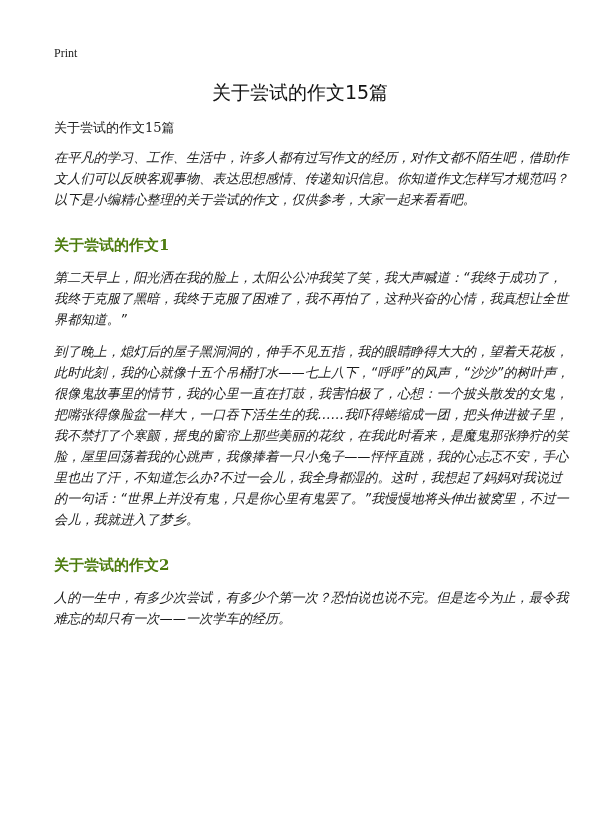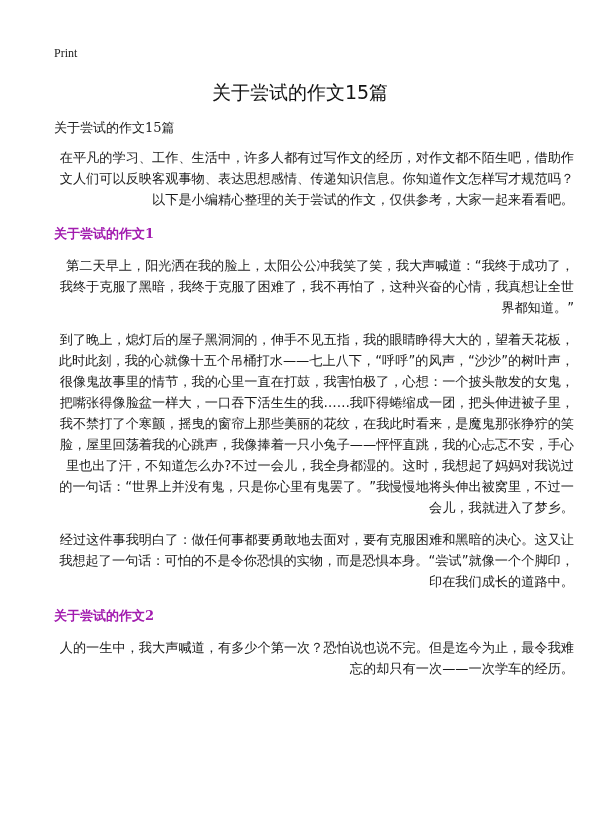--- a/index.html
+++ b/index.html
@@ -53,46 +53,46 @@
     }
     .subtitle {
       margin: 0 0 10px 0;
       font-size: 13px;
       line-height: 19px;
       font-family: "DejaVu Serif", "Liberation Serif", serif;
       color: #222;
     }
     .para {
       margin: 0 0 11px 0;
-      text-align: right;
+      text-align: left;
       word-break: break-all;
+      font-style: italic;
     }
     .section-heading {
-      margin: 14px 0 12px 0;
-      font-size: 13px;
+      margin: 26px 0 12px 0;
+      font-size: 15px;
       font-weight: bold;
       font-family: "DejaVu Serif", "Liberation Serif", serif;
       line-height: 19px;
-      color: #a21caf;
+      color: #4d7c0f;
     }
   </style>
 </head>
 <body>
 
 <div class="page">
   <a class="print-link">Print</a>
 
   <h1 class="doc-title">关于尝试的作文15篇</h1>
 
   <div class="content">
     <p class="subtitle">关于尝试的作文15篇</p>
 
     <p class="para">在平凡的学习、工作、生活中，许多人都有过写作文的经历，对作文都不陌生吧，借助作文人们可以反映客观事物、表达思想感情、传递知识信息。你知道作文怎样写才规范吗？以下是小编精心整理的关于尝试的作文，仅供参考，大家一起来看看吧。</p>
 
     <h2 class="section-heading">关于尝试的作文1</h2>
     <p class="para">第二天早上，阳光洒在我的脸上，太阳公公冲我笑了笑，我大声喊道：“我终于成功了，我终于克服了黑暗，我终于克服了困难了，我不再怕了，这种兴奋的心情，我真想让全世界都知道。”</p>
     <p class="para">到了晚上，熄灯后的屋子黑洞洞的，伸手不见五指，我的眼睛睁得大大的，望着天花板，此时此刻，我的心就像十五个吊桶打水——七上八下，“呼呼”的风声，“沙沙”的树叶声，很像鬼故事里的情节，我的心里一直在打鼓，我害怕极了，心想：一个披头散发的女鬼，把嘴张得像脸盆一样大，一口吞下活生生的我……我吓得蜷缩成一团，把头伸进被子里，我不禁打了个寒颤，摇曳的窗帘上那些美丽的花纹，在我此时看来，是魔鬼那张狰狞的笑脸，屋里回荡着我的心跳声，我像捧着一只小兔子——怦怦直跳，我的心忐忑不安，手心里也出了汗，不知道怎么办?不过一会儿，我全身都湿的。这时，我想起了妈妈对我说过的一句话：“世界上并没有鬼，只是你心里有鬼罢了。”我慢慢地将头伸出被窝里，不过一会儿，我就进入了梦乡。</p>
-    <p class="para">经过这件事我明白了：做任何事都要勇敢地去面对，要有克服困难和黑暗的决心。这又让我想起了一句话：可怕的不是令你恐惧的实物，而是恐惧本身。“尝试”就像一个个脚印，印在我们成长的道路中。</p>
 
     <h2 class="section-heading">关于尝试的作文2</h2>
-    <p class="para">人的一生中，我大声喊道，有多少个第一次？恐怕说也说不完。但是迄今为止，最令我难忘的却只有一次——一次学车的经历。</p>
+    <p class="para">人的一生中，有多少次尝试，有多少个第一次？恐怕说也说不完。但是迄今为止，最令我难忘的却只有一次——一次学车的经历。</p>
   </div>
 </div>
 
 </body></html>

